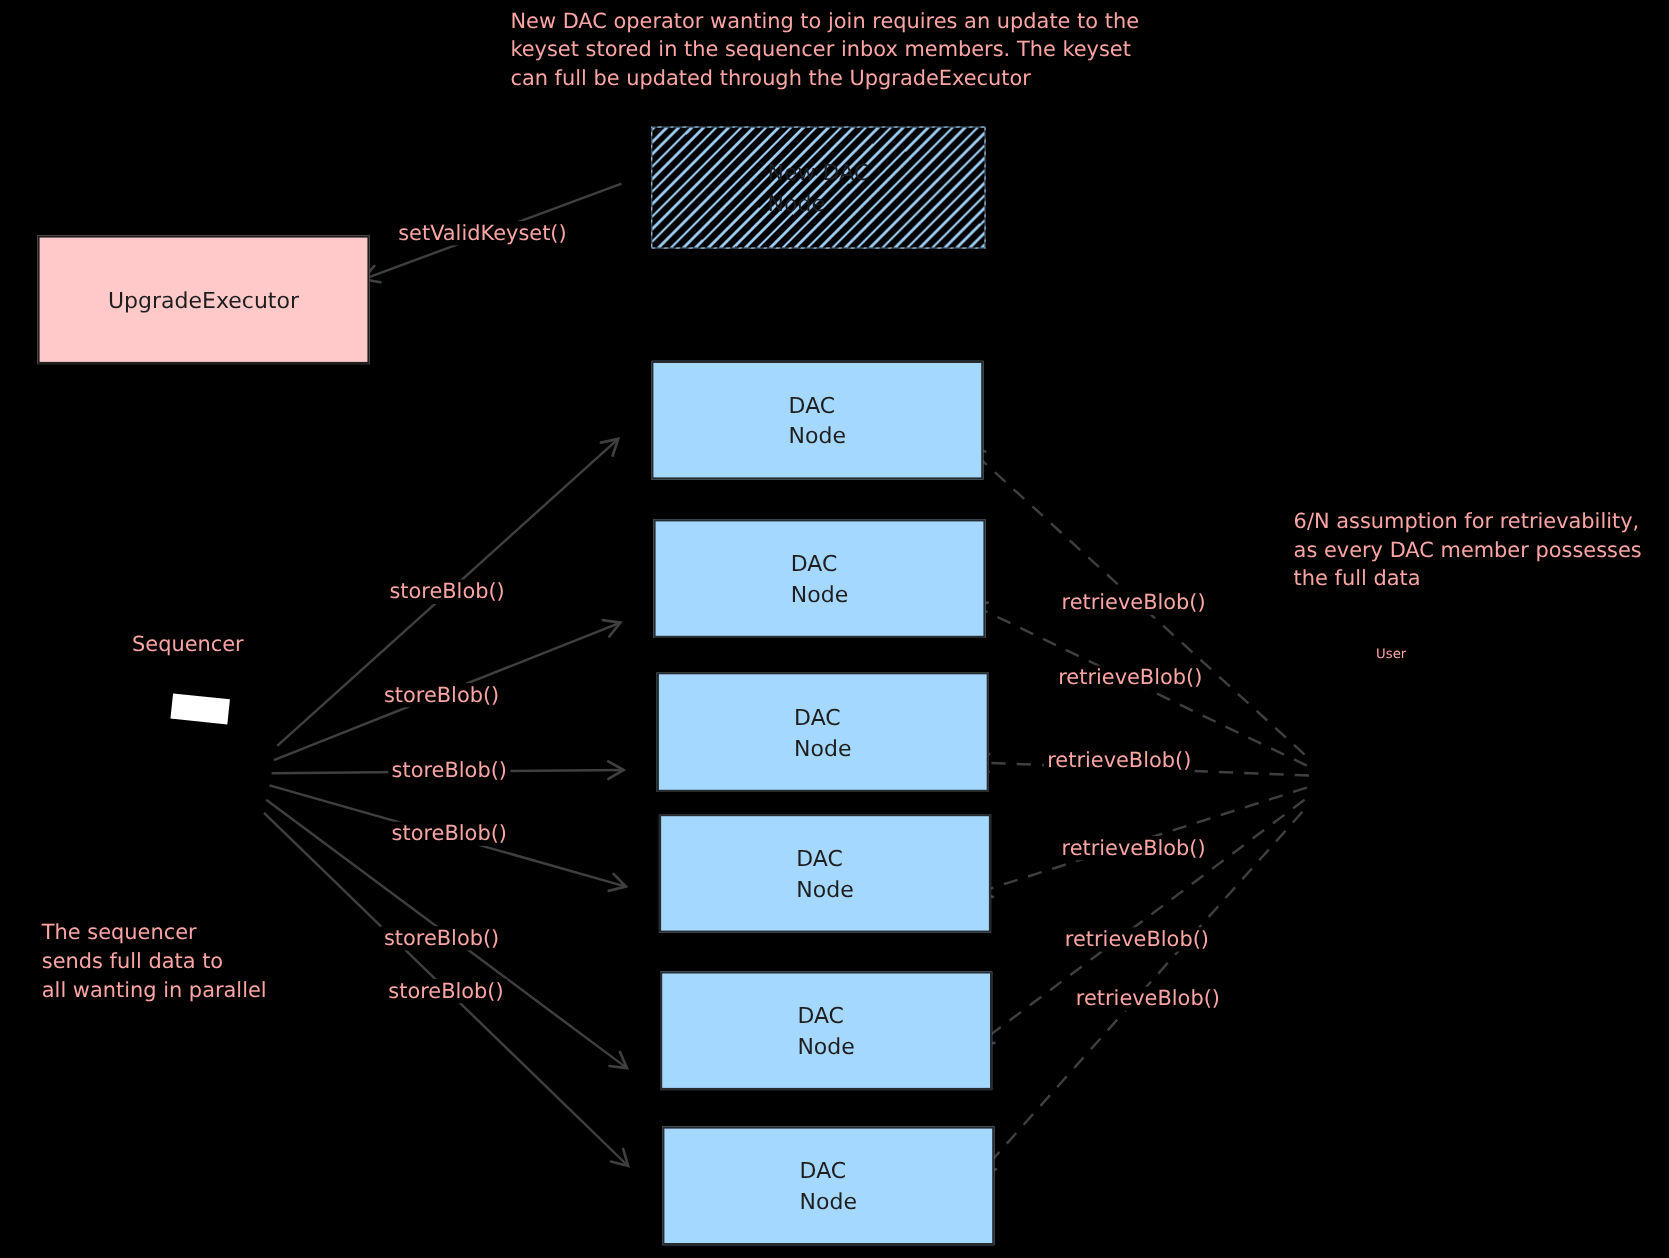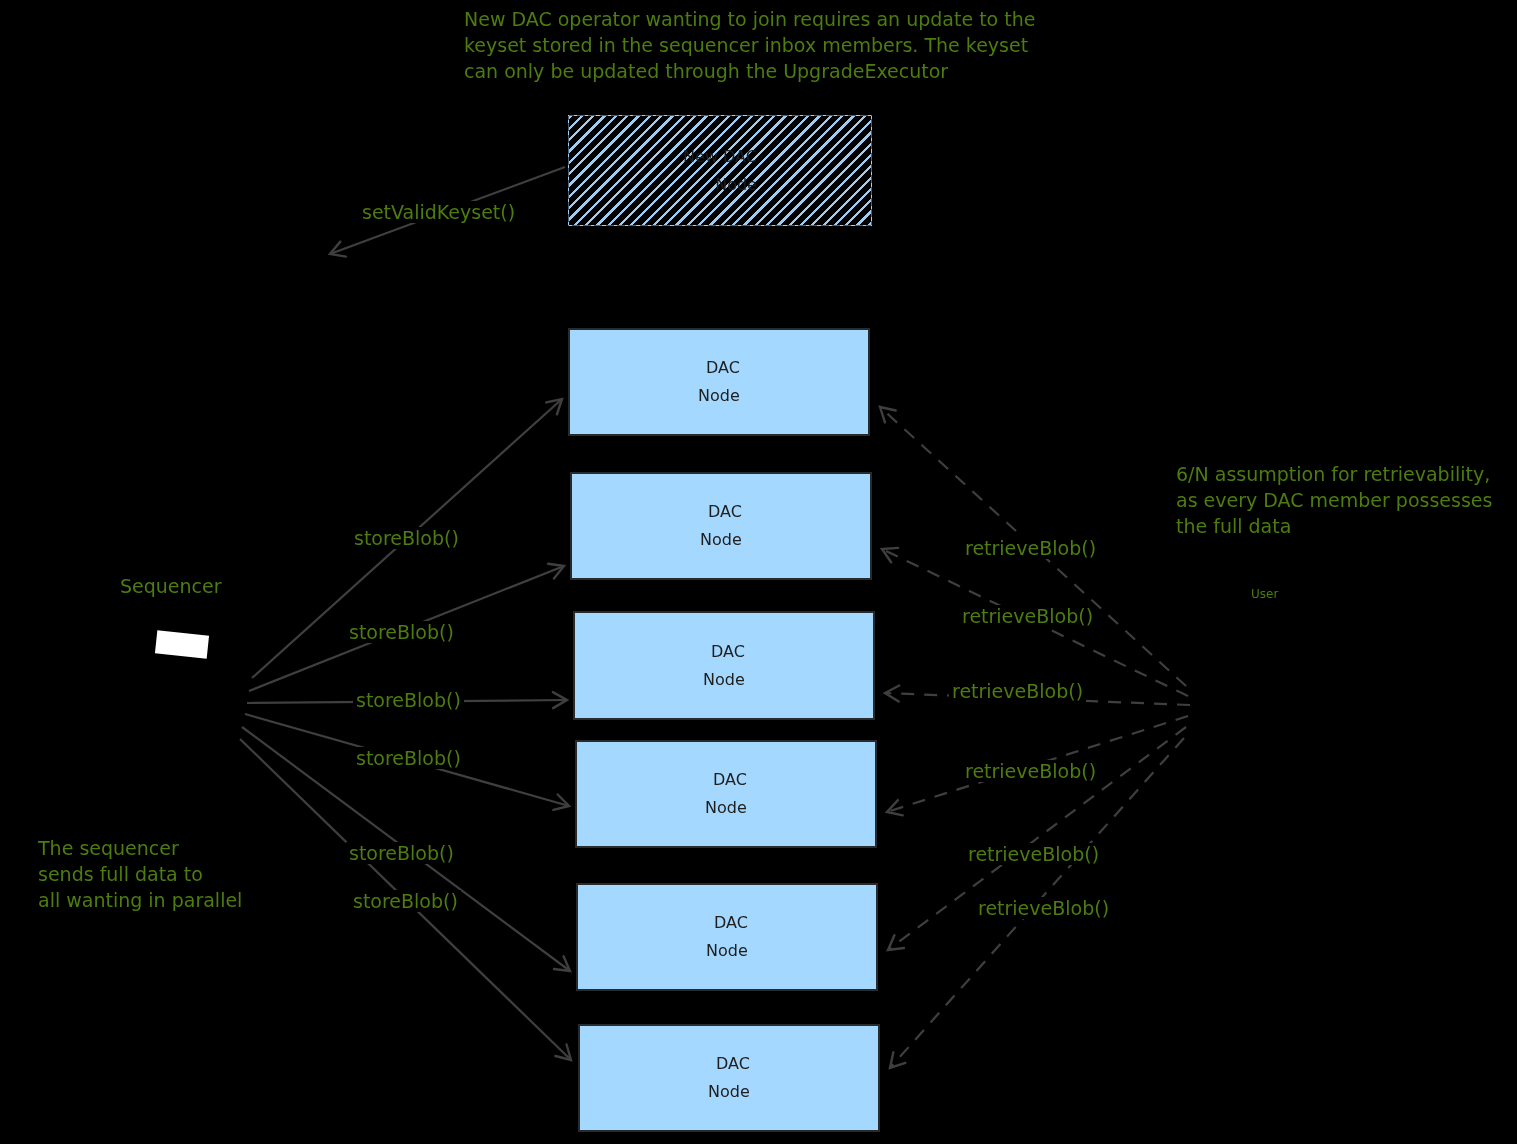--- a/index.html
+++ b/index.html
@@ -10,44 +10,44 @@
     overflow:hidden;
     font-family:"DejaVu Sans",sans-serif;
   }
   svg.wires{position:absolute;left:0;top:0;width:1517px;height:1144px;}
   svg.wires line{stroke:#3f3f3f;stroke-width:2.2;fill:none;}
   svg.wires line.dashed{stroke-dasharray:13 10;}
 
   .box{
     position:absolute;
     display:flex;align-items:center;justify-content:center;
-    text-align:right;
+    text-align:left;
     box-sizing:border-box;
     color:#1e1e1e;
-    font-size:16px;line-height:28px;
+    font-size:20px;line-height:28px;margin-left:24px;
   }
   .box-pink{
     background:#ffc9c9;
     border:2px solid #1f1f1f;
   }
   .box-blue{
     background:#a5d8ff;
     border:2px solid #272b2e;
   }
   .box-hatch{
     background-color:#000;
     background-image:repeating-linear-gradient(135deg,
       rgba(165,216,255,.95) 0px, rgba(165,216,255,.95) 2.3px,
       transparent 2.3px, transparent 8px);
     border:1px solid rgba(165,216,255,.45);
     color:#1b1d20;
   }
   .lbl{
     position:absolute;
-    color:#4d7c0f;
+    color:#fca5a5;
     font-size:19px;
     white-space:nowrap;
   }
   .arrow-lbl{
     background:#000;
     padding:0 3px;
   }
   .note{line-height:26px;}
   .seq-screen{
     position:absolute;
@@ -81,30 +81,33 @@
     <line class="dashed" x1="1188" y1="696" x2="882" y2="549" marker-end="url(#ah)"></line>
     <line class="dashed" x1="1190" y1="705" x2="885" y2="693" marker-end="url(#ah)"></line>
     <line class="dashed" x1="1188" y1="716" x2="887" y2="812" marker-end="url(#ah)"></line>
     <line class="dashed" x1="1186" y1="727" x2="888" y2="950" marker-end="url(#ah)"></line>
     <line class="dashed" x1="1184" y1="738" x2="890" y2="1068" marker-end="url(#ah)"></line>
   </svg>
 
   <div class="lbl note" style="left:464px;top:6px;">
     <div>New DAC operator wanting to join requires an update to the</div>
     <div>keyset stored in the sequencer inbox members. The keyset</div>
-    <div>can only be updated through the UpgradeExecutor</div>
+    <div>can full be updated through the UpgradeExecutor</div>
   </div>
 
   <div class="box box-hatch" style="left:568px;top:115px;width:304px;height:111px;">
     <div>
       <div>New DAC</div>
       <div>Node</div>
     </div>
   </div>
 
+  <div class="box box-pink" style="left:10px;top:214px;width:302px;height:117px;">
+    <div>UpgradeExecutor</div>
+  </div>
 
   <div class="lbl arrow-lbl" style="left:359px;top:201px;">setValidKeyset()</div>
 
   <div class="box box-blue" style="left:568px;top:328px;width:302px;height:108px;">
     <div>
       <div>DAC</div>
       <div>Node</div>
     </div>
   </div>
   <div class="box box-blue" style="left:570px;top:472px;width:302px;height:108px;">

